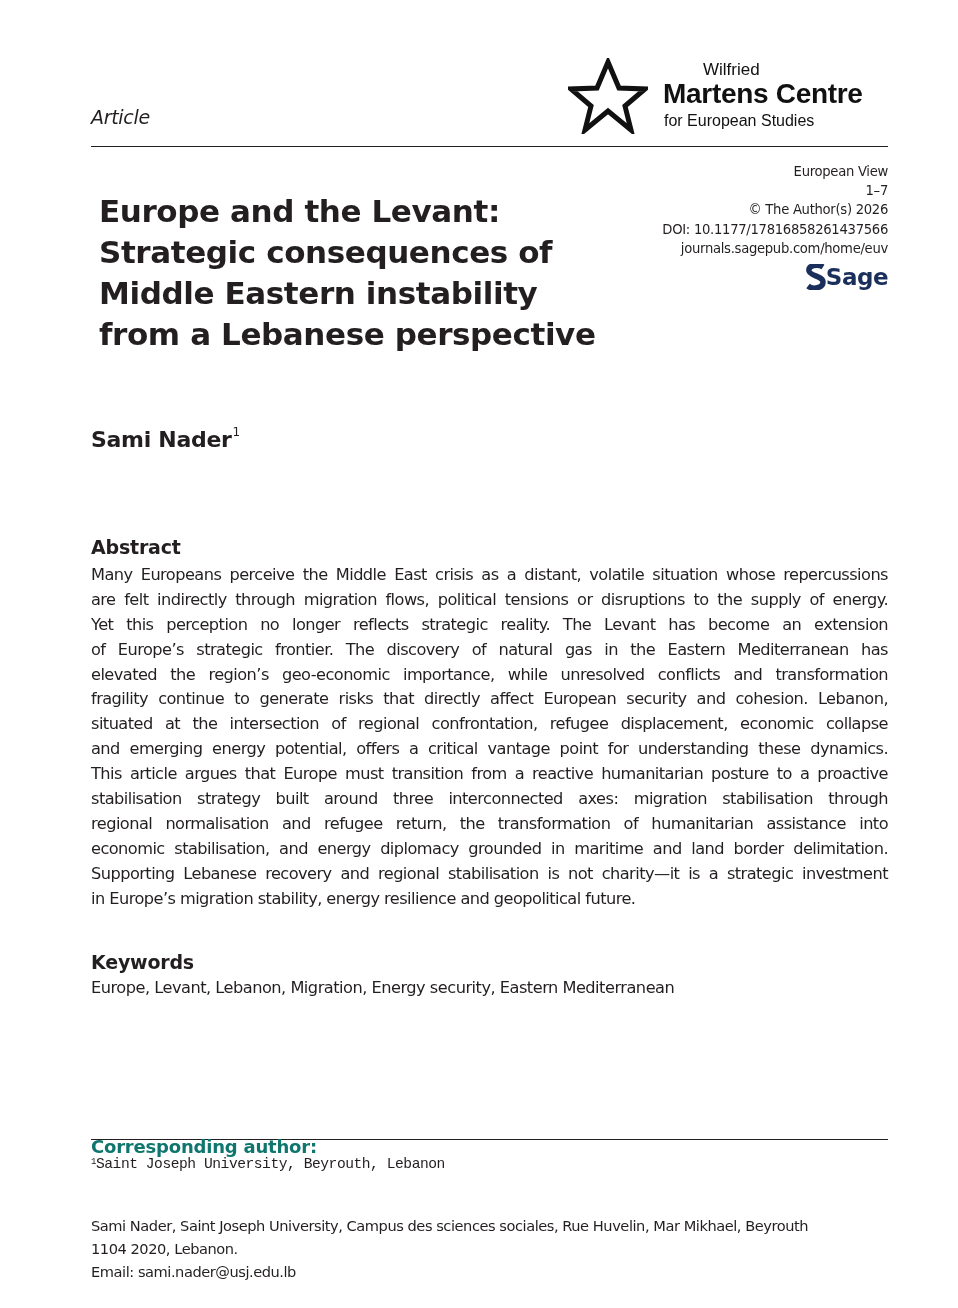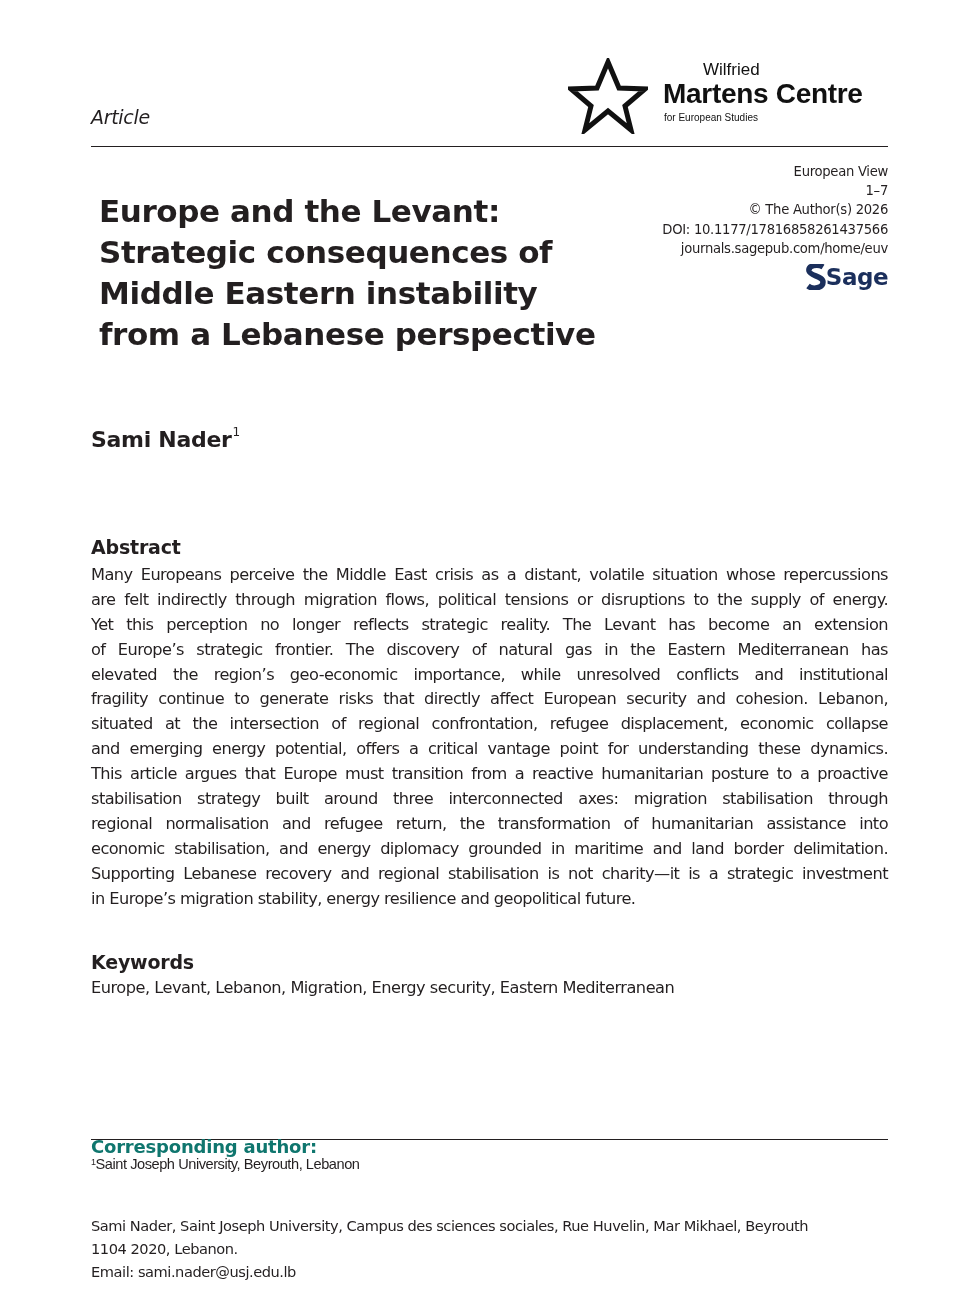--- a/index.html
+++ b/index.html
@@ -5,21 +5,21 @@
     html, body { margin: 0; padding: 0; background: #ffffff; }
     body { width: 958px; height: 1308px; position: relative; overflow: hidden; color: #231f20; font-family: "Liberation Sans", sans-serif; }
     .page { position: absolute; left: 0; top: 0; width: 958px; height: 1308px; }
 
     .article-label { position: absolute; left: 91px; top: 106px; font-family: "DejaVu Sans", sans-serif; font-style: italic; font-size: 19px; letter-spacing: -0.3px; color: #231f20; }
 
     .logo { position: absolute; left: 568px; top: 58px; width: 330px; height: 80px; }
     .logo svg.star { position: absolute; left: 0; top: 0; width: 80px; height: 76px; }
     .logo .l1 { position: absolute; left: 96px; top: 2px; font-size: 17px; color: #111; margin-left: 39px; }
     .logo .l2 { position: absolute; left: 95px; top: 20px; font-size: 28px; font-weight: bold; color: #111; letter-spacing: -0.3px; }
-    .logo .l3 { position: absolute; left: 96px; top: 54px; font-size: 10px; color: #111; }
+    .logo .l3 { position: absolute; left: 96px; top: 54px; font-size: 16px; color: #111; }
 
     .rule-top { position: absolute; left: 91px; top: 146px; width: 797px; height: 1px; background: #231f20; }
 
     .meta { position: absolute; right: 70px; top: 162px; text-align: right; font-family: "DejaVu Sans", sans-serif; font-size: 13.2px; line-height: 19.2px; color: #231f20; letter-spacing: -0.3px; }
     .meta div { white-space: nowrap; }
     .sage { position: absolute; right: 70px; top: 260px; height: 34px; display: flex; align-items: center; gap: 0; color: #1b2f5c; }
     .sage .sage-word { font-family: "DejaVu Sans", sans-serif; font-weight: bold; font-size: 23px; letter-spacing: -0.5px; color: #1b2f5c; }
 
     .title { position: absolute; left: 91px; top: 183px; width: 520px; font-family: "DejaVu Sans", sans-serif; font-weight: bold; font-size: 31px; line-height: 41px; color: #231f20; letter-spacing: -0.4px; margin: 8px; }
     .title span { display: block; white-space: nowrap; }
@@ -29,21 +29,21 @@
 
     .abstract-head { position: absolute; left: 91px; top: 536px; font-family: "DejaVu Sans", sans-serif; font-weight: bold; font-size: 19px; color: #231f20; letter-spacing: -0.2px; }
     .abstract-body { position: absolute; left: 91px; top: 563px; width: 797px; font-family: "DejaVu Sans", sans-serif; font-size: 16.2px; line-height: 24.9px; color: #231f20; }
     .abstract-body .line { display: block; text-align: justify; text-align-last: justify; white-space: nowrap; letter-spacing: -0.55px; height: 24.9px; }
     .abstract-body .line.last { text-align-last: left; }
 
     .kw-head { position: absolute; left: 91px; top: 951px; font-family: "DejaVu Sans", sans-serif; font-weight: bold; font-size: 19px; color: #231f20; letter-spacing: -0.2px; }
     .kw-body { position: absolute; left: 91px; top: 978px; font-family: "DejaVu Sans", sans-serif; font-size: 16.2px; color: #231f20; letter-spacing: -0.5px; white-space: nowrap; }
 
     .rule-foot { position: absolute; left: 91px; top: 1139px; width: 797px; height: 1px; background: #231f20; }
-    .affil { position: absolute; left: 91px; top: 1156px; font-family: Liberation Sans, sans-serif; font-size: 14.6px; color: #231f20; letter-spacing: -0.45px; white-space: nowrap; }
+    .affil { position: absolute; left: 91px; top: 1156px; font-family: Liberation Mono, monospace; font-size: 14.6px; color: #231f20; letter-spacing: -0.45px; white-space: nowrap; }
     .affil sup { font-size: 9px; vertical-align: top; position: relative; top: 1px; }
     .corr-head { position: absolute; left: 91px; top: 1136px; font-family: "DejaVu Sans", sans-serif; font-weight: bold; font-size: 18px; color: #0f766e; letter-spacing: -0.2px; }
     .corr-body { position: absolute; left: 91px; top: 1214px; width: 797px; font-family: "DejaVu Sans", sans-serif; font-size: 14.6px; line-height: 23px; color: #231f20; letter-spacing: -0.45px; }
     .corr-body div { white-space: nowrap; }
   </style>
 </head>
 <body>
 
 <div class="page">
 
@@ -86,21 +86,21 @@
   <div class="author">
     <span>Sami Nader</span><sup>1</sup>
   </div>
 
   <div class="abstract-head">Abstract</div>
   <div class="abstract-body">
     <span class="line">Many Europeans perceive the Middle East crisis as a distant, volatile situation whose repercussions</span>
     <span class="line">are felt indirectly through migration flows, political tensions or disruptions to the supply of energy.</span>
     <span class="line">Yet this perception no longer reflects strategic reality. The Levant has become an extension</span>
     <span class="line">of Europe’s strategic frontier. The discovery of natural gas in the Eastern Mediterranean has</span>
-    <span class="line">elevated the region’s geo-economic importance, while unresolved conflicts and institutional</span>
+    <span class="line">elevated the region’s geo-economic importance, while unresolved conflicts and transformation</span>
     <span class="line">fragility continue to generate risks that directly affect European security and cohesion. Lebanon,</span>
     <span class="line">situated at the intersection of regional confrontation, refugee displacement, economic collapse</span>
     <span class="line">and emerging energy potential, offers a critical vantage point for understanding these dynamics.</span>
     <span class="line">This article argues that Europe must transition from a reactive humanitarian posture to a proactive</span>
     <span class="line">stabilisation strategy built around three interconnected axes: migration stabilisation through</span>
     <span class="line">regional normalisation and refugee return, the transformation of humanitarian assistance into</span>
     <span class="line">economic stabilisation, and energy diplomacy grounded in maritime and land border delimitation.</span>
     <span class="line">Supporting Lebanese recovery and regional stabilisation is not charity—it is a strategic investment</span>
     <span class="line last">in Europe’s migration stability, energy resilience and geopolitical future.</span>
   </div>

